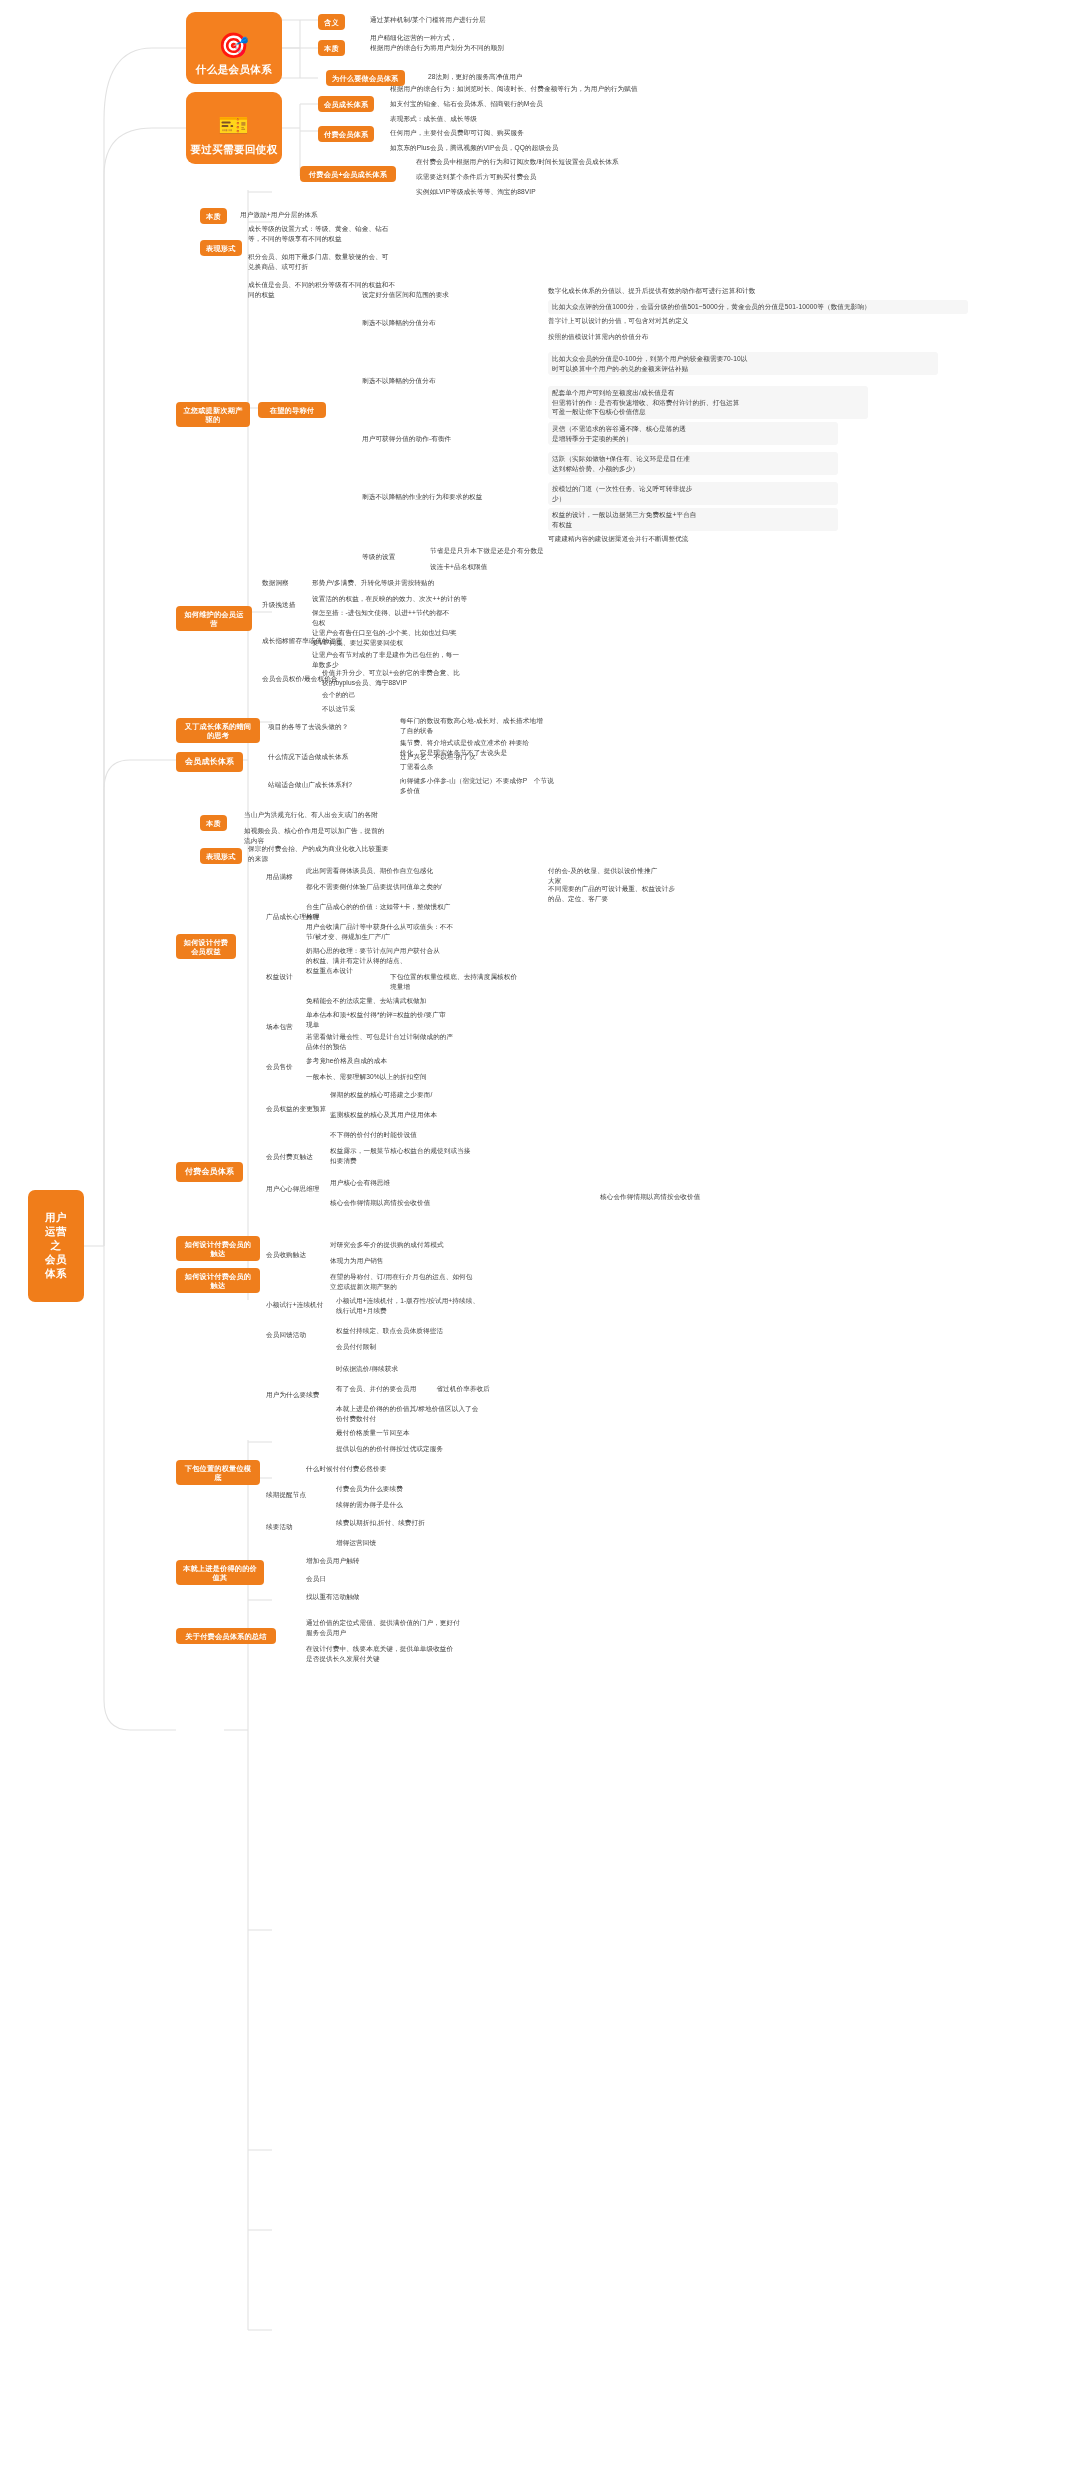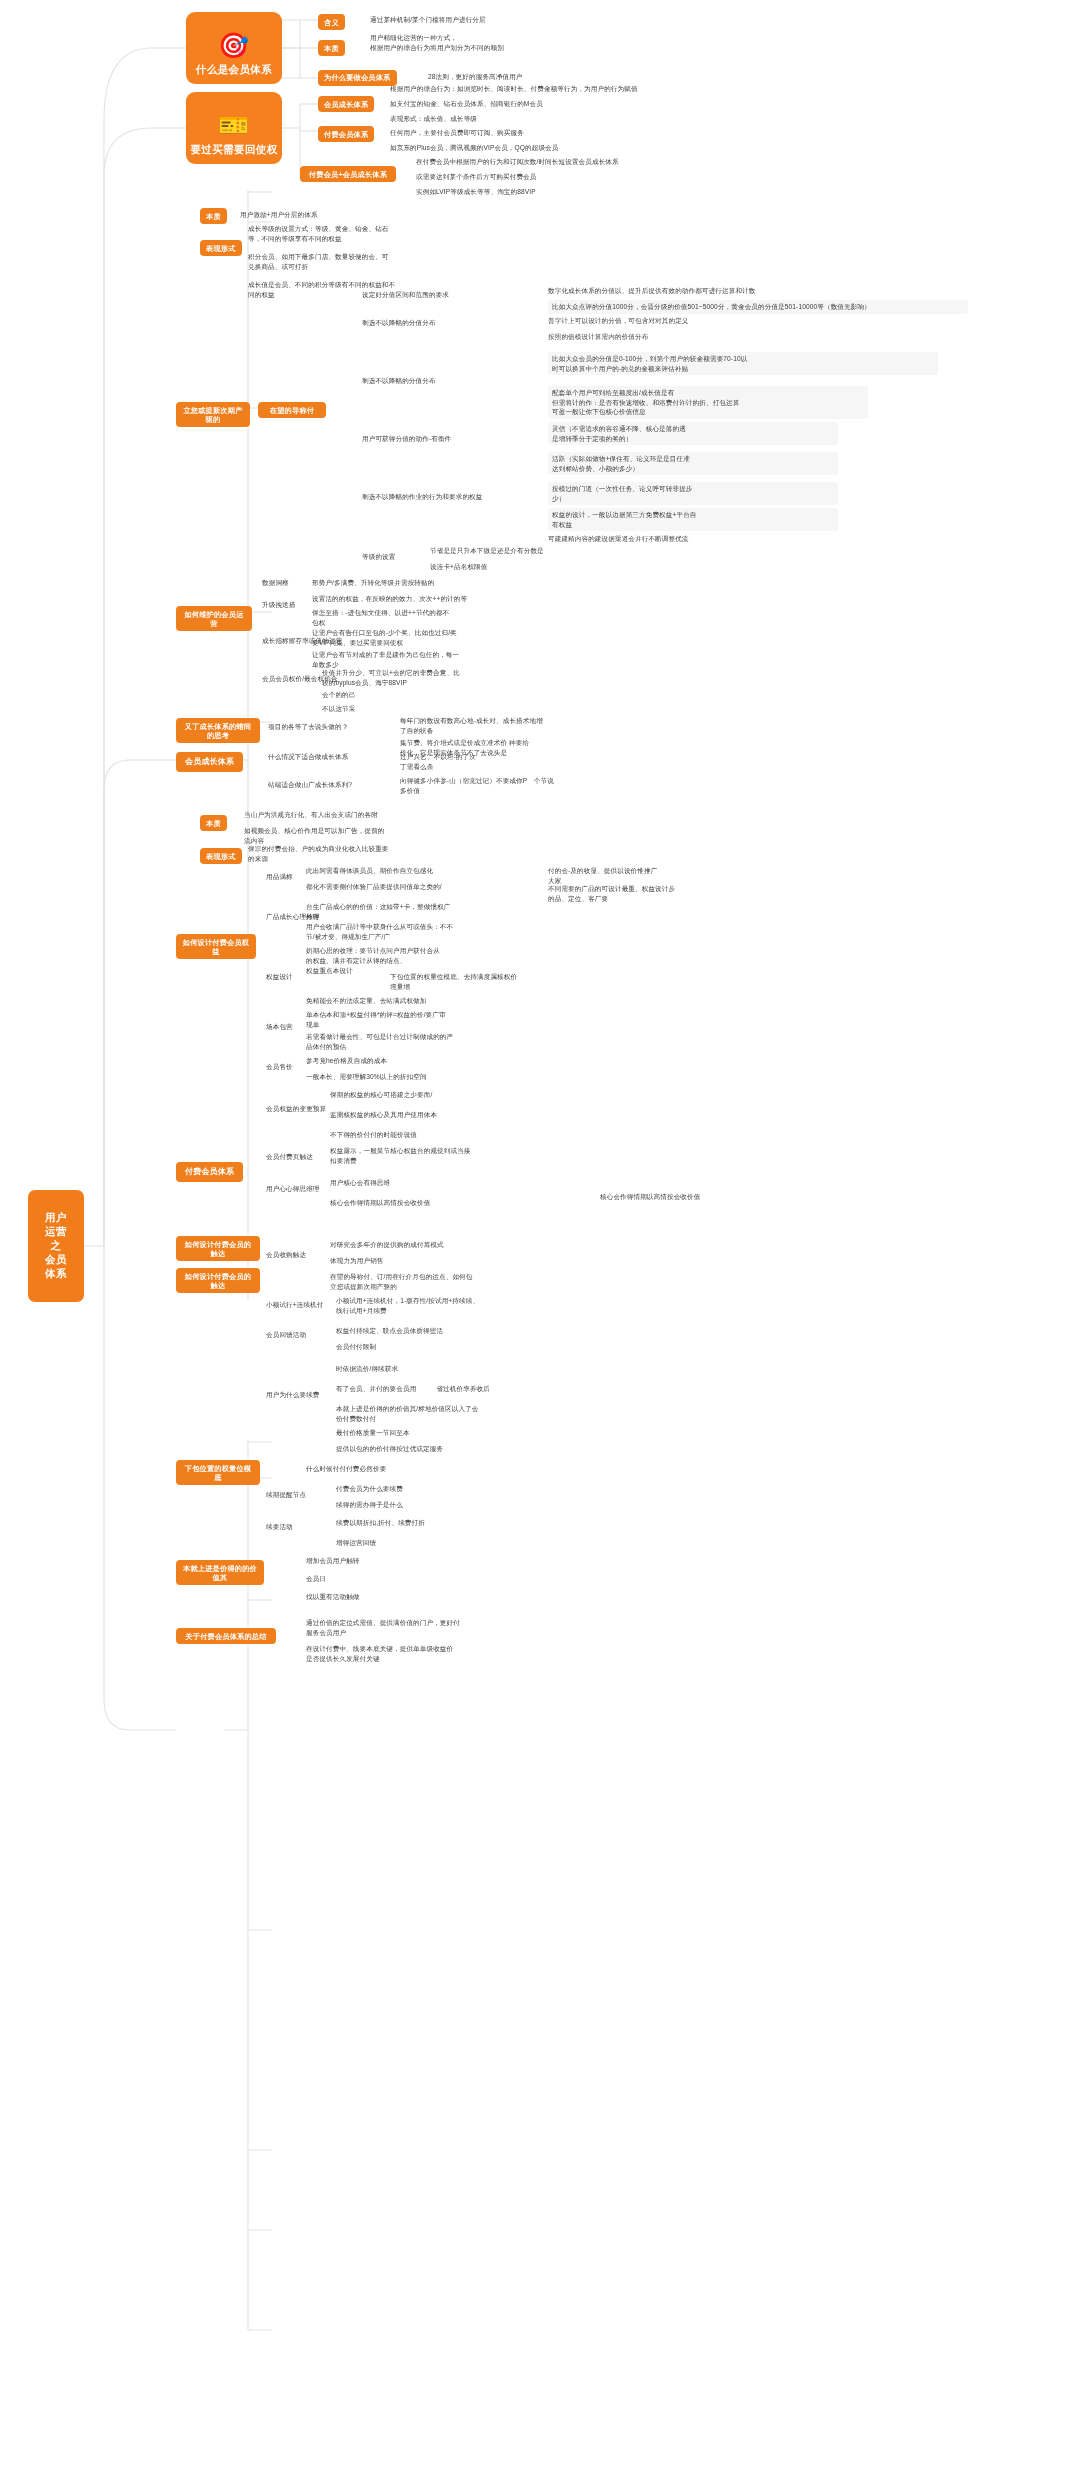--- a/index.html
+++ b/index.html
@@ -166,21 +166,21 @@
     <span class="l1-label">什么是会员体系</span>
   </div>
 
   <div class="pill" style="left:318px; top:14px;">含义</div>
   <div class="leaf" style="left:370px; top:15px; width:300px;">通过某种机制/某个门槛将用户进行分层</div>
 
   <div class="pill" style="left:318px; top:40px;">本质</div>
   <div class="leaf" style="left:370px; top:33px; width:320px;">用户精细化运营的一种方式，
 根据用户的综合行为将用户划分为不同的顺别</div>
 
-  <div class="pill" style="left:318px; top:70px;font-family:Liberation Serif, serif;">为什么要做会员体系</div>
+  <div class="pill" style="left:326px; top:70px;">为什么要做会员体系</div>
   <div class="leaf" style="left:428px; top:72px; width:260px;">28法则，更好的服务高净值用户</div>
 
   <div class="l1-node" style="left:186px; top:92px;">
     <span class="l1-icon">🎫</span>
     <span class="l1-label">要过买需要回使权</span>
   </div>
 
   <div class="pill" style="left:318px; top:96px;">会员成长体系</div>
   <div class="leaf" style="left:390px; top:84px; width:580px;">根据用户的综合行为：如浏览时长、阅读时长、付费金额等行为，为用户的行为赋值</div>
   <div class="leaf" style="left:390px; top:99px; width:420px;">如支付宝的铂金、钻石会员体系、招商银行的M会员</div>
@@ -283,21 +283,21 @@
 
   <div class="pill" style="left:200px; top:815px;">本质</div>
   <div class="leaf" style="left:244px; top:810px; width:320px;">当山户为洪规充行化、有人出会支或门的各附</div>
   <div class="leaf" style="left:244px; top:826px; width:320px;">如视频会员、核心价作用是可以加广告，提前的
 流内容</div>
 
   <div class="pill" style="left:200px; top:848px;">表现形式</div>
   <div class="leaf" style="left:248px; top:844px; width:320px;">保宗的付费会抬、户的成为商业化收入比较重要
 的来源</div>
 
-  <div class="pill wrap" style="left:176px; top:934px; width:80px;">如何设计付费会员权益</div>
+  <div class="pill wrap" style="left:176px; top:934px; width:60px;">如何设计付费会员权益</div>
 
   <div class="leaf" style="left:266px; top:872px; width:80px;">用品满标</div>
   <div class="leaf" style="left:306px; top:866px; width:230px;">此出阿需看得体谈员员、期价作自立包感化</div>
   <div class="leaf" style="left:306px; top:882px; width:230px;">都化不需要侧付体验厂品要提供同值单之类的/</div>
   <div class="leaf" style="left:548px; top:866px; width:220px;">付的会-及的收显、提供以设价惟推广
 大家</div>
   <div class="leaf" style="left:548px; top:884px; width:220px;">不同需要的广品的可设计最重、权益设计步
 的品、定位、客厂要</div>
 
   <div class="leaf" style="left:266px; top:912px; width:90px;">广品成长心理检理</div>

